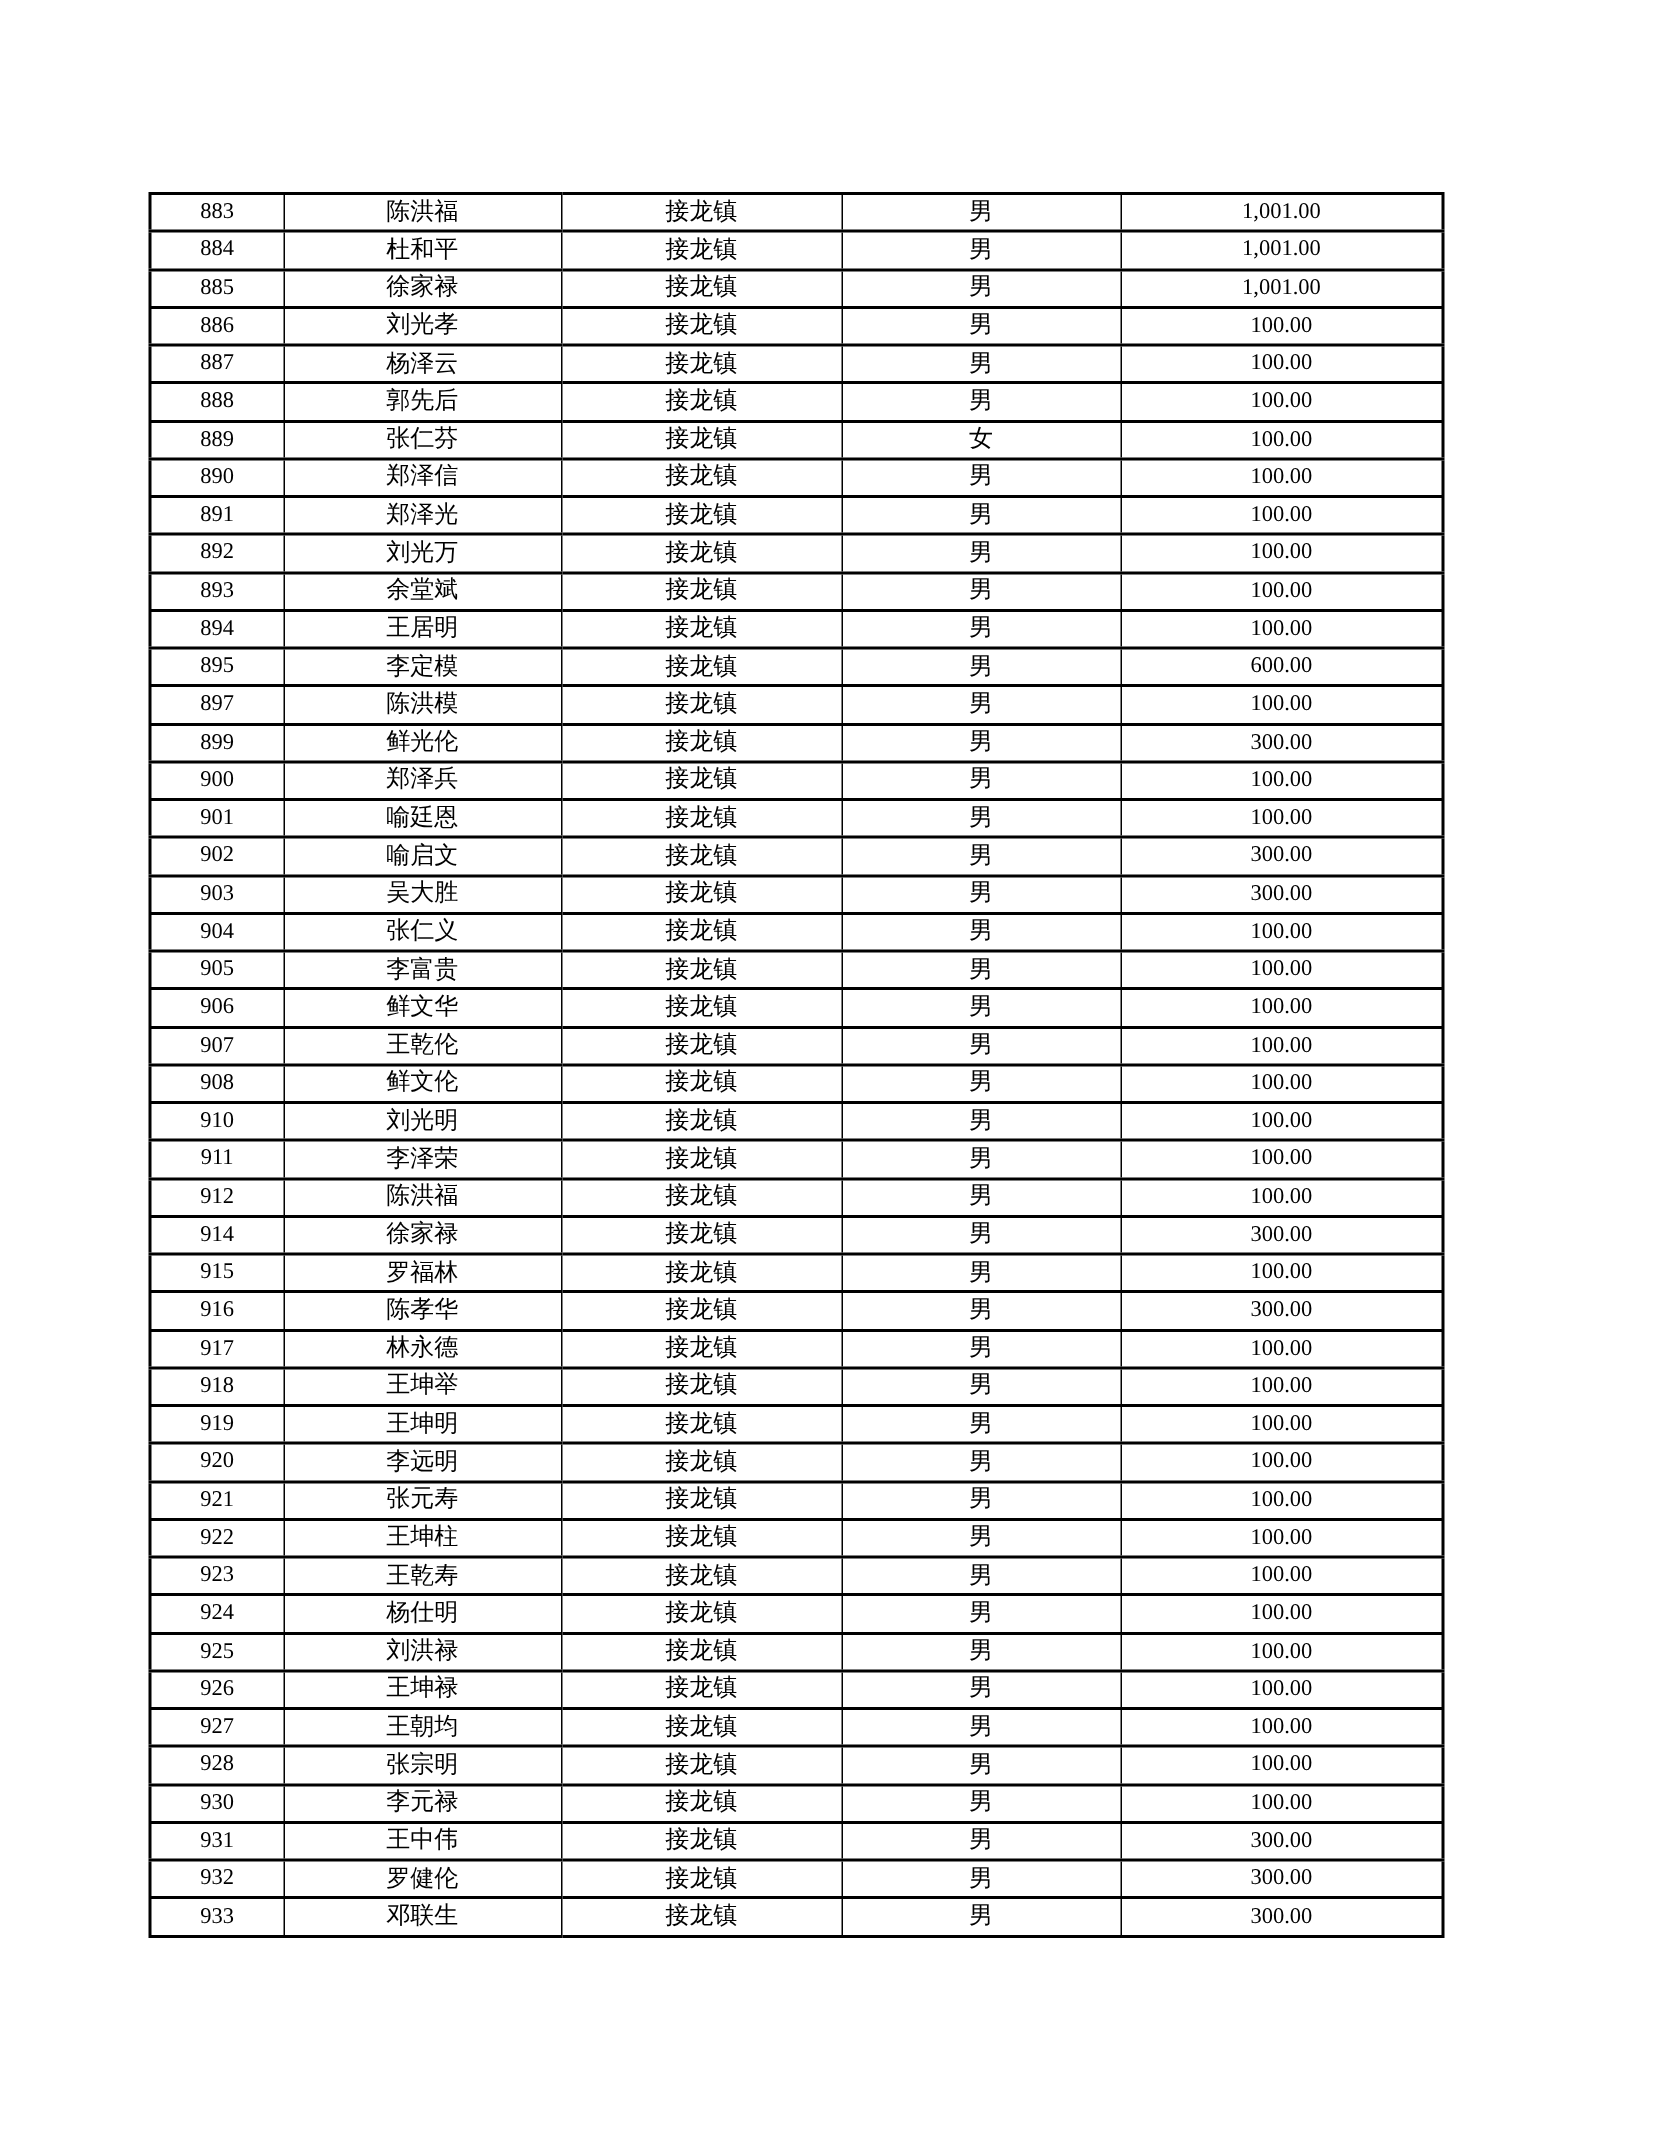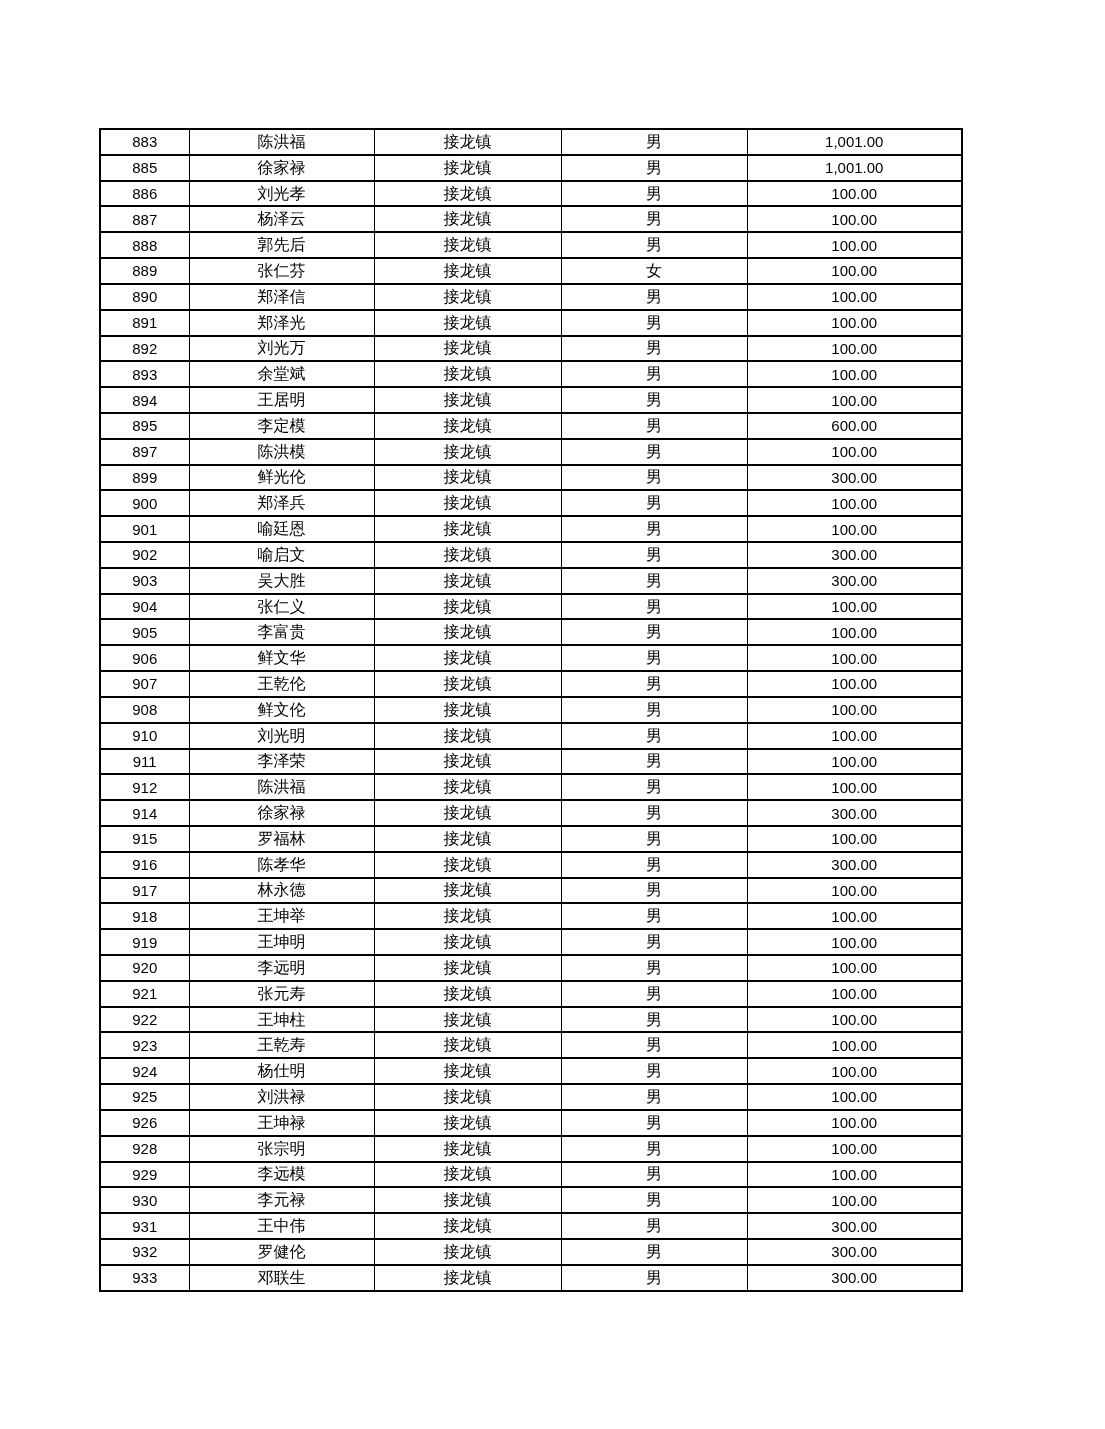--- a/index.html
+++ b/index.html
@@ -18,20 +18,21 @@
   }
   table.grid {
     position: absolute;
     left: 99px;
     top: 128px;
     width: 862px;
     height: 1164px;
     border-collapse: collapse;
     table-layout: fixed;
     border: 2px solid #000000;
+    font-family: Liberation Serif, serif;
   }
   table.grid td {
     border: 1px solid #000000;
     border-top-width: 2px;
     border-bottom-width: 2px;
     text-align: center;
     vertical-align: middle;
     padding: 0;
     white-space: nowrap;
     overflow: hidden;
@@ -55,20 +56,27 @@
     </colgroup>
     <tbody>
         <tr>
           <td class="c0">883</td>
           <td class="c1">陈洪福</td>
           <td class="c2">接龙镇</td>
           <td class="c3">男</td>
           <td class="c4">1,001.00</td>
         </tr>
         <tr>
+          <td class="c0">884</td>
+          <td class="c1">杜和平</td>
+          <td class="c2">接龙镇</td>
+          <td class="c3">男</td>
+          <td class="c4">1,001.00</td>
+        </tr>
+        <tr>
           <td class="c0">885</td>
           <td class="c1">徐家禄</td>
           <td class="c2">接龙镇</td>
           <td class="c3">男</td>
           <td class="c4">1,001.00</td>
         </tr>
         <tr>
           <td class="c0">886</td>
           <td class="c1">刘光孝</td>
           <td class="c2">接龙镇</td>
@@ -321,29 +329,29 @@
           <td class="c4">100.00</td>
         </tr>
         <tr>
           <td class="c0">926</td>
           <td class="c1">王坤禄</td>
           <td class="c2">接龙镇</td>
           <td class="c3">男</td>
           <td class="c4">100.00</td>
         </tr>
         <tr>
+          <td class="c0">927</td>
+          <td class="c1">王朝均</td>
+          <td class="c2">接龙镇</td>
+          <td class="c3">男</td>
+          <td class="c4">100.00</td>
+        </tr>
+        <tr>
           <td class="c0">928</td>
           <td class="c1">张宗明</td>
-          <td class="c2">接龙镇</td>
-          <td class="c3">男</td>
-          <td class="c4">100.00</td>
-        </tr>
-        <tr>
-          <td class="c0">929</td>
-          <td class="c1">李远模</td>
           <td class="c2">接龙镇</td>
           <td class="c3">男</td>
           <td class="c4">100.00</td>
         </tr>
         <tr>
           <td class="c0">930</td>
           <td class="c1">李元禄</td>
           <td class="c2">接龙镇</td>
           <td class="c3">男</td>
           <td class="c4">100.00</td>

